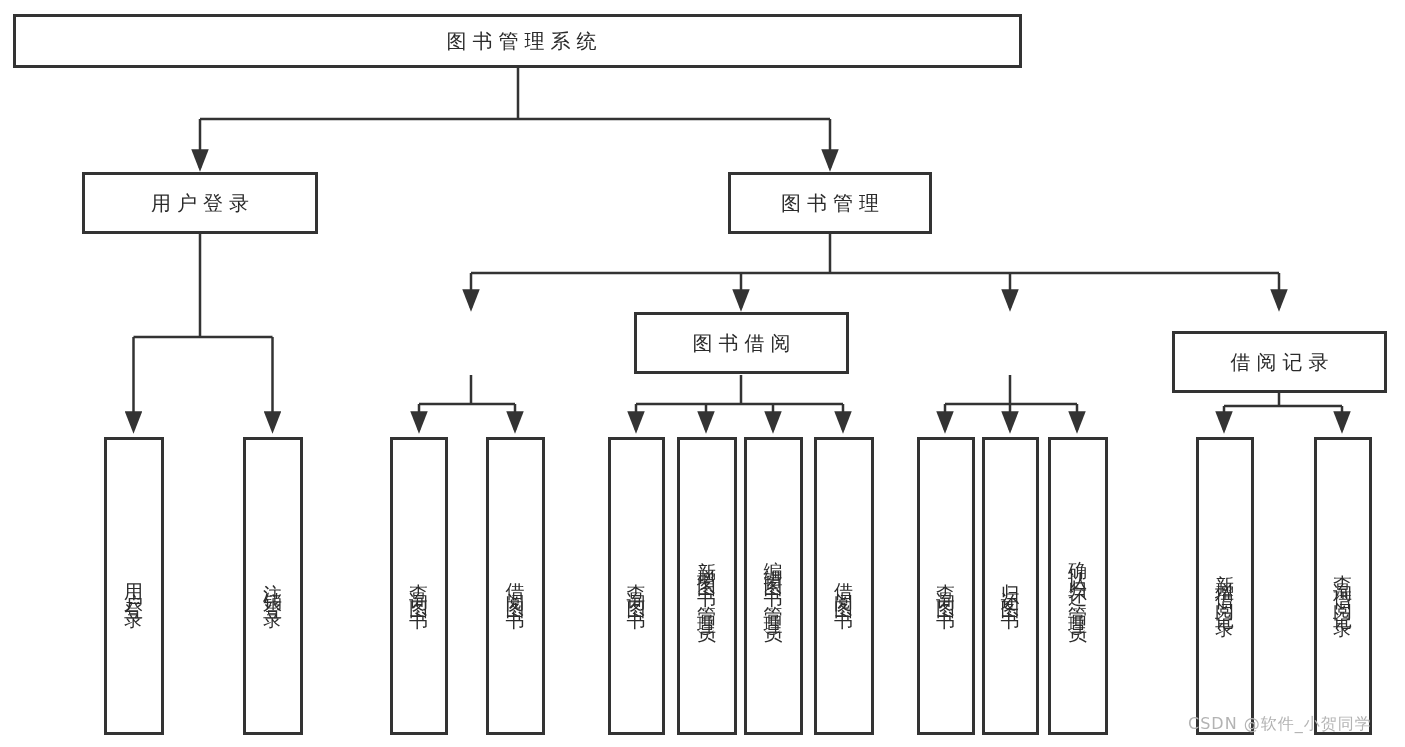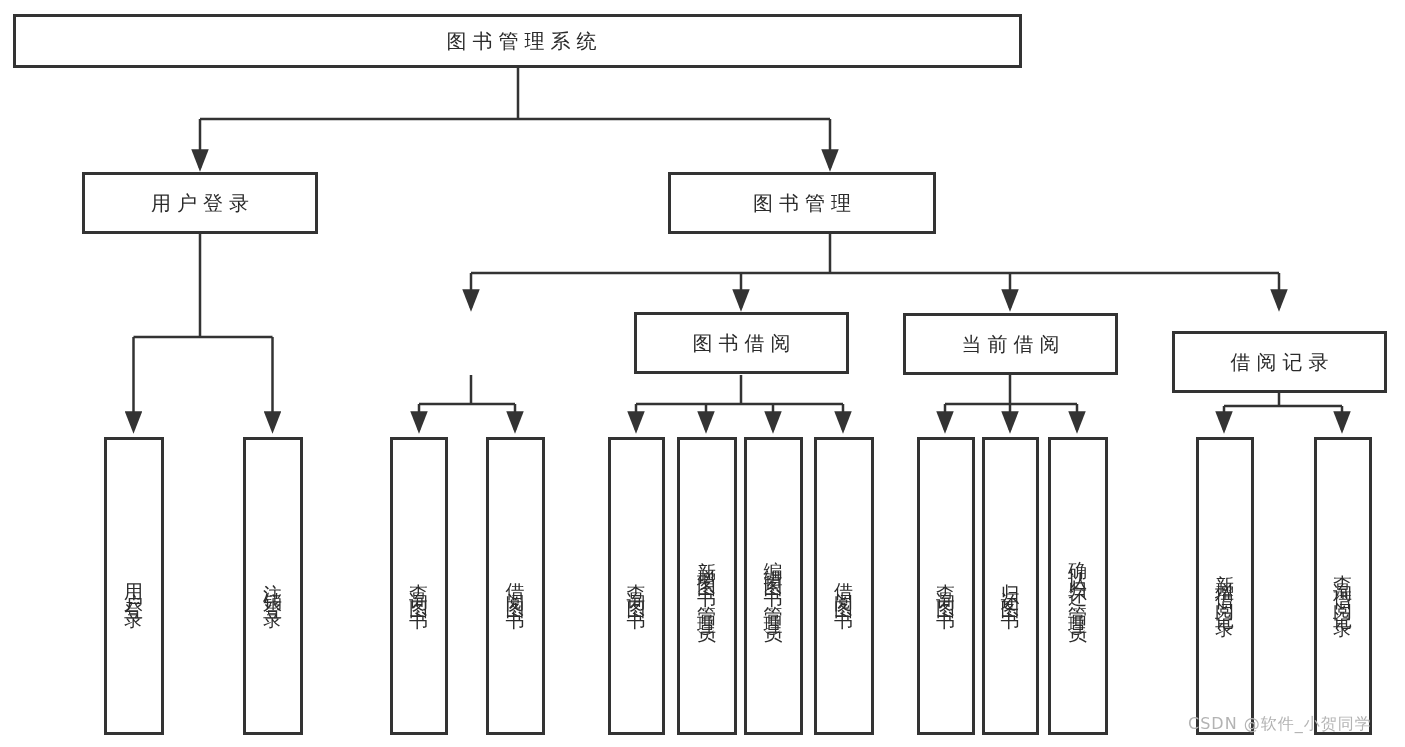--- a/index.html
+++ b/index.html
@@ -104,29 +104,26 @@
     </g>
   </svg>
 
   <div class="node h" style="left:13px; top:14px; width:1009px; height:54px;padding-left:8px;">
     <span>图书管理系统</span>
   </div>
 
   <div class="node h" style="left:82px; top:172px; width:236px; height:62px;">
     <span>用户登录</span>
   </div>
-  <div class="node h" style="left:668px; top:172px; width:268px; height:62px;">
+  <div class="node h" style="left:728px; top:172px; width:204px; height:62px;">
     <span>图书管理</span>
   </div>
 
   <div class="node h" style="left:634px; top:312px; width:215px; height:62px;">
     <span>图书借阅</span>
-  </div>
-  <div class="node h" style="left:903px; top:313px; width:215px; height:62px;">
-    <span>当前借阅</span>
   </div>
   <div class="node h" style="left:1172px; top:331px; width:215px; height:62px;">
     <span>借阅记录</span>
   </div>
 
   <div class="node v" style="left:104px; top:437px; width:60px; height:298px;">
     <span>用户登录</span>
   </div>
   <div class="node v" style="left:243px; top:437px; width:60px; height:298px;">
     <span>注销登录</span>

